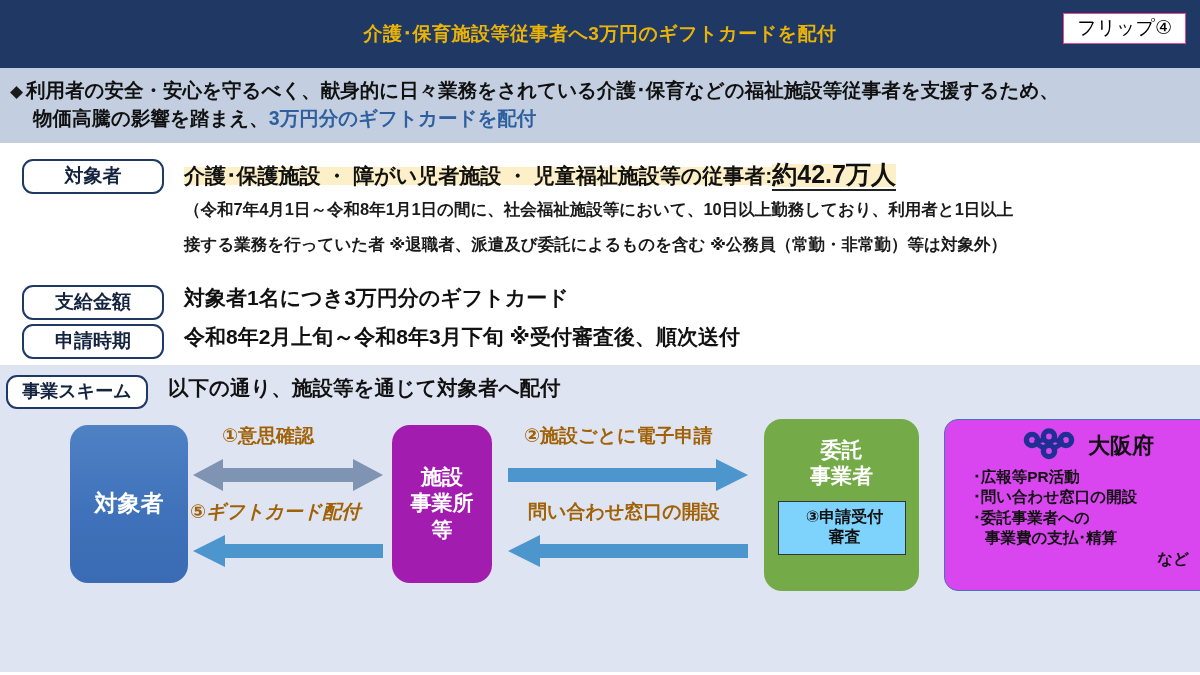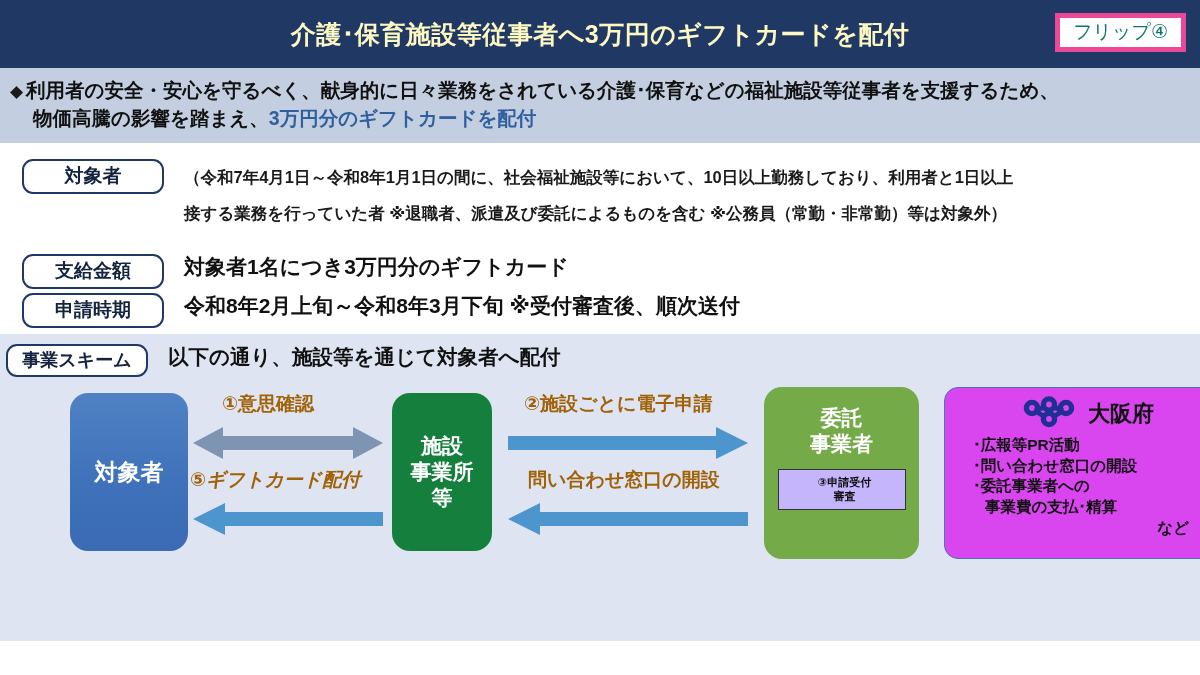--- a/index.html
+++ b/index.html
@@ -18,34 +18,34 @@
   
   .header {
     position: relative;
     height: 68px;
     background: #1f3864;
     display: flex;
     align-items: center;
     justify-content: center;
   }
   .header-title {
-    color: #fef9c3;
-    font-size: 25px;
+    color: #eab308;
+    font-size: 19px;
     font-weight: bold;
     letter-spacing: 0.5px;
     text-align: center;
     white-space: nowrap;
   }
   .flip-badge {
     position: absolute;
     right: 14px;
     top: 13px;
     background: #ffffff;
-    border: 5px solid #ec4899;
-    color: #0f766e;
+    border: 1px solid #ec4899;
+    color: #000000;
     font-size: 19px;
     padding: 4px 13px 6px 13px;
     line-height: 1;
     white-space: nowrap;
   }
 
   
   .intro {
     background: #c3cfe0;
     padding: 9px 12px 11px 10px;
@@ -158,36 +158,36 @@
   }
   .node-target {
     left: 70px; top: 8px;
     width: 118px; height: 158px;
     background: linear-gradient(180deg, #4f81c4 0%, #3f72ba 55%, #3a6bb4 100%);
     font-size: 23px;
   }
   .node-facility {
     left: 392px; top: 8px;
     width: 100px; height: 158px;
-    background: #15803d;
+    background: #a21caf;
     font-size: 21px;
   }
   .node-contractor {
     left: 764px; top: 2px;
     width: 155px; height: 172px;
     background: #74ab48;
     font-size: 21px;
     justify-content: flex-start;
     padding-top: 18px;
   }
   .inner-box {
-    background: #c4b5fd;
+    background: #7dd3fc;
     border: 1.5px solid #333333;
     color: #111111;
-    font-size: 11px;
+    font-size: 16px;
     font-weight: bold;
     line-height: 1.28;
     padding: 5px 4px 6px 10px;
     margin-top: 12px;
     width: 128px;
     box-sizing: border-box;
   }
 
   
   .node-osaka {
@@ -247,20 +247,23 @@
   <div class="intro-line l2">
     <span>物価高騰の影響を踏まえ、</span><span class="accent-blue">3万円分のギフトカードを配付</span>
   </div>
 </div>
 
 <div class="white-section">
 
   <div class="row r-target">
     <div class="tag">対象者</div>
     <div class="row-body">
+      <div class="row-main">
+        <span class="hl">介護･保護施設 ・ 障がい児者施設 ・ 児童福祉施設等の従事者:</span><span class="hl big-num">約42.7万人</span>
+      </div>
       <div class="sub-line">（令和7年4月1日～令和8年1月1日の間に、社会福祉施設等において、10日以上勤務しており、利用者と1日以上</div>
       <div class="sub-line">接する業務を行っていた者 ※退職者、派遣及び委託によるものを含む ※公務員（常勤・非常勤）等は対象外）</div>
     </div>
   </div>
 
   <div class="row r-amount">
     <div class="tag">支給金額</div>
     <div class="row-body">
       <div class="row-main">対象者1名につき3万円分のギフトカード</div>
     </div>

